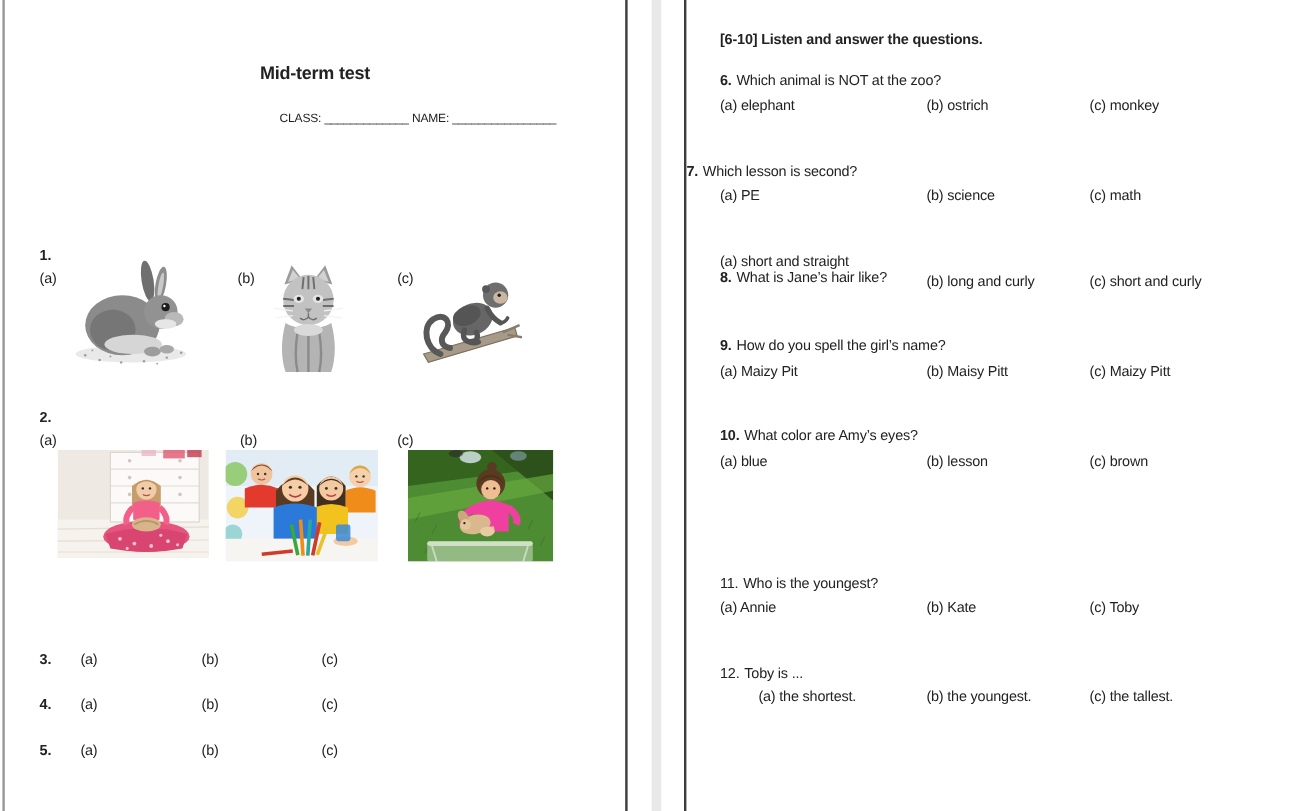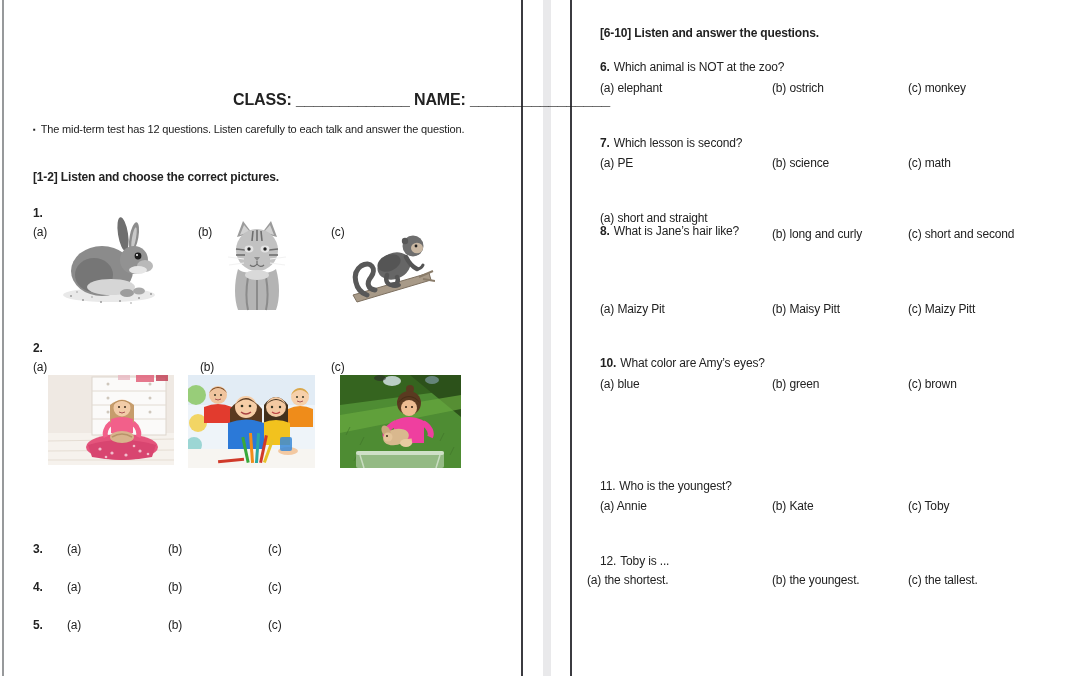--- a/index.html
+++ b/index.html
@@ -6,53 +6,50 @@
   body{font-family:"Liberation Sans", sans-serif;color:#222;}
   .screen{position:relative;width:1080px;height:676px;background:#ffffff;overflow:hidden;}
   .page{position:absolute;inset:0;}
   .vline{position:absolute;top:0;bottom:0;}
   .edge-left{left:2px;width:2px;background:#97999b;}
   .p1-right{left:521px;width:2px;background:#3b3b40;}
   .gap-strip{left:543px;width:8px;background:#e9e9eb;}
   .p2-left{left:570px;width:2px;background:#3b3b40;}
   .t{position:absolute;white-space:nowrap;line-height:15px;font-size:12px;letter-spacing:-0.15px;}
   .title{font-size:15px;font-weight:bold;left:3px;width:519px;text-align:center;letter-spacing:-0.2px;}
-  .meta{font-size:16px;font-weight:bold;}
+  .meta{font-size:10px;font-weight:normal;}
   .note{font-size:11px;}
   .note .bullet{font-size:8px;vertical-align:1px;margin-right:5px;}
   .sec{font-weight:bold;font-size:12px;}
   .qn{font-weight:bold;margin-right:4px;}
   .qn-n{font-weight:normal;margin-right:4px;}
   .img{position:absolute;}
 </style>
 </head>
 <body>
 
 <div class="screen">
 
   <div class="vline edge-left"></div>
   <div class="vline p1-right"></div>
   <div class="vline gap-strip"></div>
   <div class="vline p2-left"></div>
 
   <div class="page">
 
+    <div class="t title" style="top:54px;">Mid-term test</div>
 
     <div class="t meta" style="top:92px;left:233px;">
       <span>CLASS:</span>
       <span>_____________</span>
       <span>NAME:</span>
       <span>________________</span>
     </div>
 
-    <div class="t note" style="top:122px;left:33px;">
-      <span class="bullet">▪</span><span>The mid-term test has 12 questions. Listen carefully to each talk and answer the question.</span>
-    </div>
-
-    <div class="t sec" style="top:170px;left:33px;">[1-2] Listen and choose the correct pictures.</div>
+
 
     <div>
       <span class="t qn" style="top:206px;left:33px;">1.</span>
       <span class="t" style="top:225px;left:33px;">(a)</span>
       <span class="t" style="top:225px;left:198px;">(b)</span>
       <span class="t" style="top:225px;left:331px;">(c)</span>
 
       <svg class="img" style="left:57px;top:213px;" width="106" height="94" viewBox="0 0 106 94" role="img" aria-label="rabbit-engraving">
         <ellipse cx="52" cy="82" rx="46" ry="7" fill="#e9e9e9"></ellipse>
         <g fill="#9a9a9a">
@@ -303,53 +300,56 @@
 
     <div class="t sec" style="top:26px;left:600px;">[6-10] Listen and answer the questions.</div>
 
     <div class="t" style="top:60px;left:600px;">
       <span class="qn">6.</span><span>Which animal is NOT at the zoo?</span>
     </div>
     <span class="t" style="top:81px;left:600px;text-align:right;">(a) elephant</span>
     <span class="t" style="top:81px;left:772px;text-align:right;">(b) ostrich</span>
     <span class="t" style="top:81px;left:908px;">(c) monkey</span>
 
-    <div class="t" style="top:136px;left:600px;">
+    <div class="t" style="top:136px;left:572px;">
       <span class="qn">7.</span><span>Which lesson is second?</span>
     </div>
     <span class="t" style="top:156px;left:600px;">(a) PE</span>
     <span class="t" style="top:156px;left:772px;">(b) science</span>
     <span class="t" style="top:156px;left:908px;">(c) math</span>
 
     <div class="t" style="top:194px;left:600px;margin-top:30px;">
       <span class="qn">8.</span><span>What is Jane’s hair like?</span>
     </div>
     <span class="t" style="top:211px;left:600px;">(a) short and straight</span>
     <span class="t" style="top:227px;left:772px;">(b) long and curly</span>
-    <span class="t" style="top:227px;left:908px;">(c) short and second</span>
-
+    <span class="t" style="top:227px;left:908px;">(c) short and curly</span>
+
+    <div class="t" style="top:281px;left:600px;">
+      <span class="qn">9.</span><span>How do you spell the girl’s name?</span>
+    </div>
     <span class="t" style="top:302px;left:600px;">(a) Maizy Pit</span>
     <span class="t" style="top:302px;left:772px;">(b) Maisy Pitt</span>
     <span class="t" style="top:302px;left:908px;">(c) Maizy Pitt</span>
 
     <div class="t" style="top:356px;left:600px;">
       <span class="qn">10.</span><span>What color are Amy’s eyes?</span>
     </div>
     <span class="t" style="top:377px;left:600px;">(a) blue</span>
-    <span class="t" style="top:377px;left:772px;">(b) green</span>
+    <span class="t" style="top:377px;left:772px;">(b) lesson</span>
     <span class="t" style="top:377px;left:908px;">(c) brown</span>
 
 
     <div class="t" style="top:479px;left:600px;">
       <span class="qn-n">11.</span><span>Who is the youngest?</span>
     </div>
     <span class="t" style="top:499px;left:600px;">(a) Annie</span>
     <span class="t" style="top:499px;left:772px;">(b) Kate</span>
     <span class="t" style="top:499px;left:908px;">(c) Toby</span>
 
     <div class="t" style="top:554px;left:600px;">
       <span class="qn-n">12.</span><span>Toby is ...</span>
     </div>
-    <span class="t" style="top:573px;left:587px;text-align:right;">(a) the shortest.</span>
+    <span class="t" style="top:573px;left:632px;text-align:right;">(a) the shortest.</span>
     <span class="t" style="top:573px;left:772px;">(b) the youngest.</span>
     <span class="t" style="top:573px;left:908px;">(c) the tallest.</span>
   </div>
 </div>
 
 </body></html>

